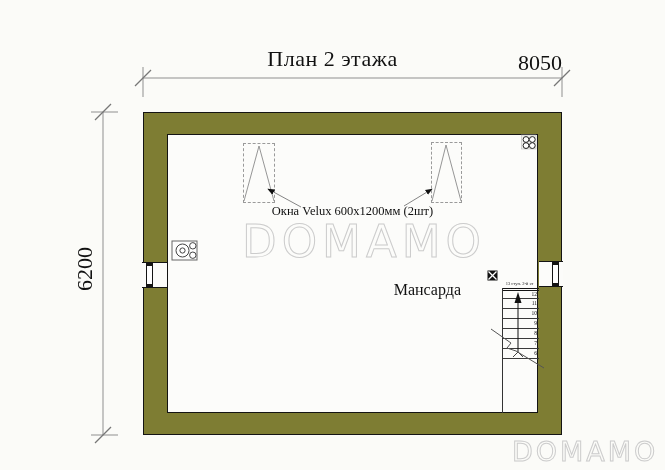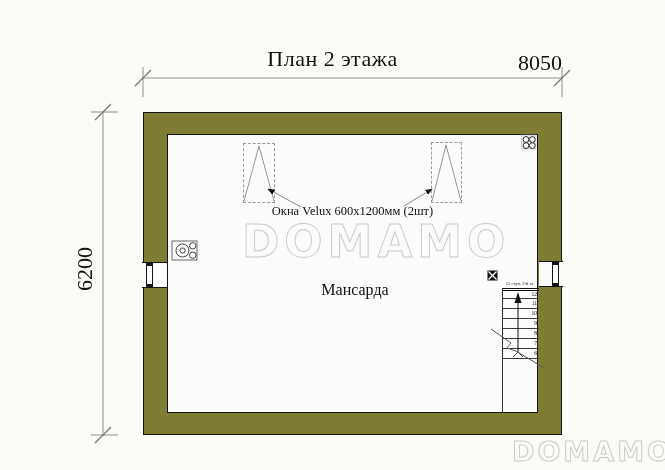--- a/index.html
+++ b/index.html
@@ -4,28 +4,28 @@
 <style>
   html,body{margin:0;padding:0;background:#fbfbf8;}
   #canvas{position:relative;width:665px;height:470px;background:#fbfbf8;overflow:hidden;
           font-family:"Liberation Serif", serif;color:#111;}
   .abs{position:absolute;}
   
   .title{left:0;right:0;top:14px;text-align:center;font-size:22px;letter-spacing:.5px;z-index:6;margin-top:32px;}
   .dim-top{left:143px;width:419px;top:50px;text-align:right;font-size:22px;z-index:6;}
   .dim-left{left:40px;top:256px;width:90px;text-align:center;font-size:22px;
             transform:rotate(-90deg);transform-origin:center;z-index:6;}
-  .room-label{left:255px;top:281px;width:200px;text-align:center;font-size:16px;line-height:1.1;z-index:6;}
+  .room-label{left:261px;top:281px;width:200px;text-align:right;font-size:16px;line-height:1.1;z-index:6;}
   .room-area{font-size:15px;}
   .velux{left:200px;top:204px;width:305px;text-align:center;font-size:12.5px;z-index:6;}
   .stairs-note{left:501px;top:281px;width:37px;font-size:4.5px;line-height:6px;text-align:center;
                color:#222;z-index:7;white-space:nowrap;overflow:hidden;}
   
   .wm{font-family:"DejaVu Sans",sans-serif;color:rgba(255,255,255,0.05);
-      -webkit-text-stroke:1px #cccccc;font-weight:700;z-index:4;white-space:nowrap;}
+      -webkit-text-stroke:1px #cccccc;font-weight:400;z-index:4;white-space:nowrap;}
   .wm-center{left:242px;top:215px;font-size:45px;letter-spacing:5px;}
   .wm-corner{left:512px;top:436px;font-size:27px;letter-spacing:3px;}
   
   .building{left:143px;top:112px;width:419px;height:323px;background:#7e7d33;
             border:1.5px solid #141414;box-sizing:border-box;z-index:2;}
   .floor{left:167px;top:134px;width:371px;height:279px;background:#fcfcfa;
          border:1.5px solid #141414;box-sizing:border-box;z-index:3;}
   
   .opening{background:#fcfcfa;z-index:5;box-sizing:border-box;}
   .open-left{left:142px;top:262px;width:25px;height:26px;border-top:1px solid #141414;border-bottom:1px solid #141414;}

